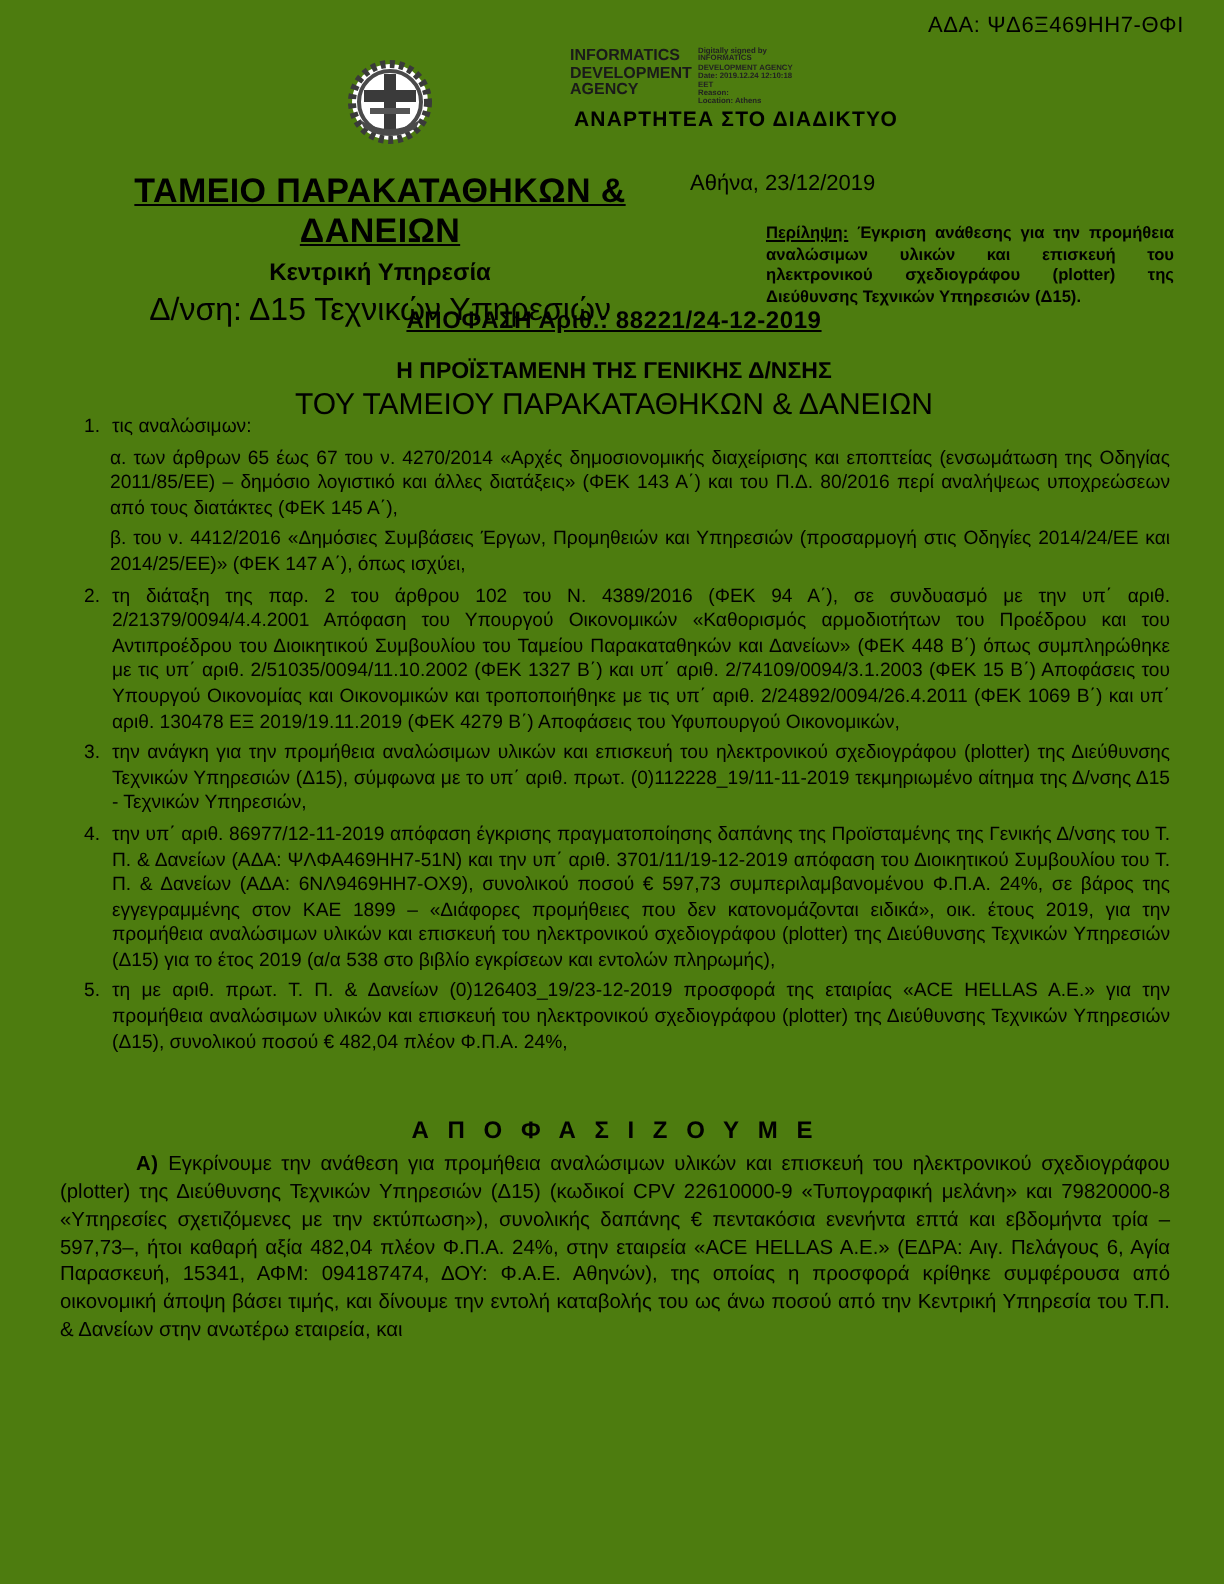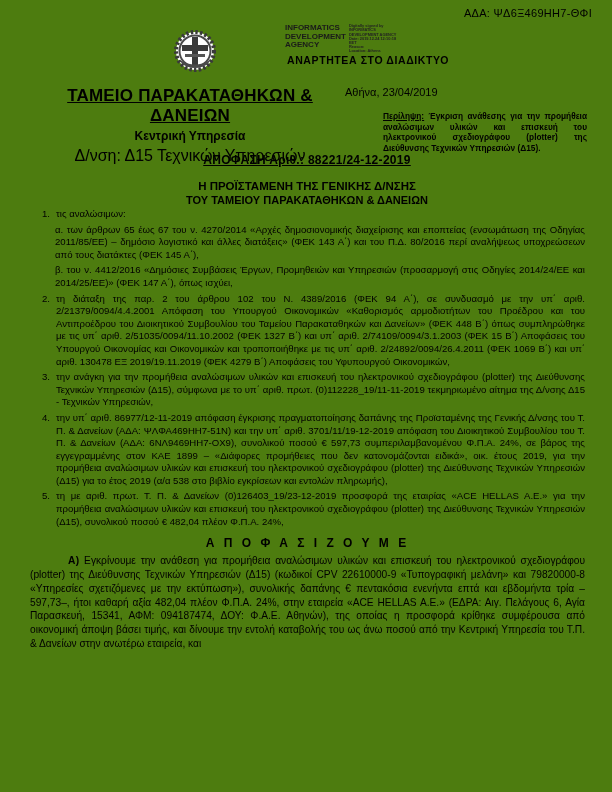--- a/index.html
+++ b/index.html
@@ -21,28 +21,28 @@
   #hdr-left .unit{font-size:12px;font-weight:bold;margin-top:3px;}
   #hdr-left .division{font-size:16px;margin-top:4px;}
   #hdr-right{position:absolute;top:86px;left:345px;width:242px;}
   #hdr-right .citydate{font-size:11px;}
   #hdr-right .summary{margin-top:13px;font-size:8.3px;font-weight:bold;line-height:10.6px;text-align:justify;margin-left:38px;}
   #hdr-right .summary .lbl{text-decoration:underline;}
   
   #title-block{position:absolute;top:153px;left:1px;width:612px;text-align:center;}
   #title-block .title{font-size:12px;font-weight:bold;text-decoration:underline;letter-spacing:.3px;}
   #title-block .sub1{margin-top:13px;font-size:11.5px;font-weight:bold;}
-  #title-block .sub2{margin-top:2px;font-size:11px;font-weight:bold;}
+  #title-block .sub2{margin-top:2px;font-size:15px;font-weight:normal;}
   
   #content{position:absolute;top:208px;left:30px;width:555px;}
   .item{display:flex;margin-bottom:3px;font-size:9.6px;line-height:12.6px;}
   .item .num{flex:0 0 14px;margin-left:12px;}
   .item .txt{flex:1;text-align:justify;}
   .subitem{margin:2px 0 3px 25px;font-size:9.6px;line-height:12.6px;text-align:justify;}
-  #verdict-heading{margin-top:8px;text-align:center;font-size:12px;font-weight:bold;letter-spacing:3px;}
+  #verdict-heading{margin-top:30px;text-align:center;font-size:12px;font-weight:bold;letter-spacing:3px;}
   #para-a{margin-top:4px;font-size:10.2px;line-height:13.8px;text-align:justify;text-indent:38px;}
   #para-a b{letter-spacing:.3px;}
 </style>
 </head>
 <body>
 
 <div id="page">
 
   <div id="ada">ΑΔΑ: ΨΔ6Ξ469ΗΗ7-ΘΦΙ</div>
 
@@ -72,21 +72,21 @@
 
   <div id="anartitea">ΑΝΑΡΤΗΤΕΑ ΣΤΟ ΔΙΑΔΙΚΤΥΟ</div>
 
   <div id="hdr-left">
     <div class="org">ΤΑΜΕΙΟ ΠΑΡΑΚΑΤΑΘΗΚΩΝ &amp; ΔΑΝΕΙΩΝ</div>
     <div class="unit">Κεντρική Υπηρεσία</div>
     <div class="division">Δ/νση: Δ15 Τεχνικών Υπηρεσιών</div>
   </div>
 
   <div id="hdr-right">
-    <div class="citydate">Αθήνα, 23/04/2019</div>
+    <div class="citydate">Αθήνα, 23/12/2019</div>
     <div class="summary"><span class="lbl">Περίληψη:</span><span> Έγκριση ανάθεσης για την προμήθεια αναλώσιμων υλικών και επισκευή του ηλεκτρονικού σχεδιογράφου (plotter) της Διεύθυνσης Τεχνικών Υπηρεσιών (Δ15).</span></div>
   </div>
 
   <div id="title-block">
     <div class="title">ΑΠΟΦΑΣΗ Αριθ.: 88221/24-12-2019</div>
     <div class="sub1">Η ΠΡΟΪΣΤΑΜΕΝΗ ΤΗΣ ΓΕΝΙΚΗΣ Δ/ΝΣΗΣ</div>
     <div class="sub2">ΤΟΥ ΤΑΜΕΙΟΥ ΠΑΡΑΚΑΤΑΘΗΚΩΝ &amp; ΔΑΝΕΙΩΝ</div>
   </div>
 
   <div id="content">

